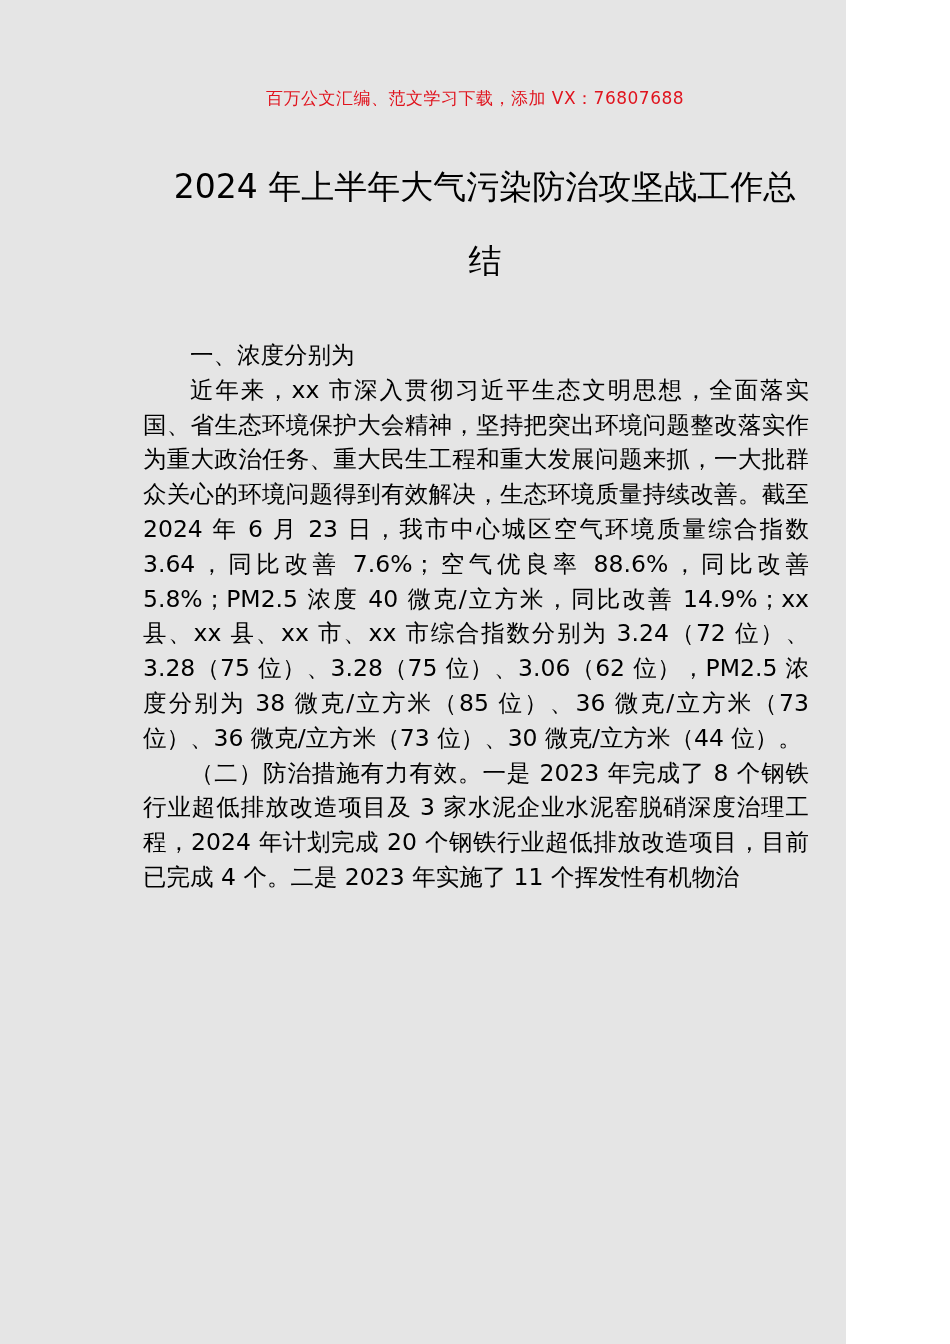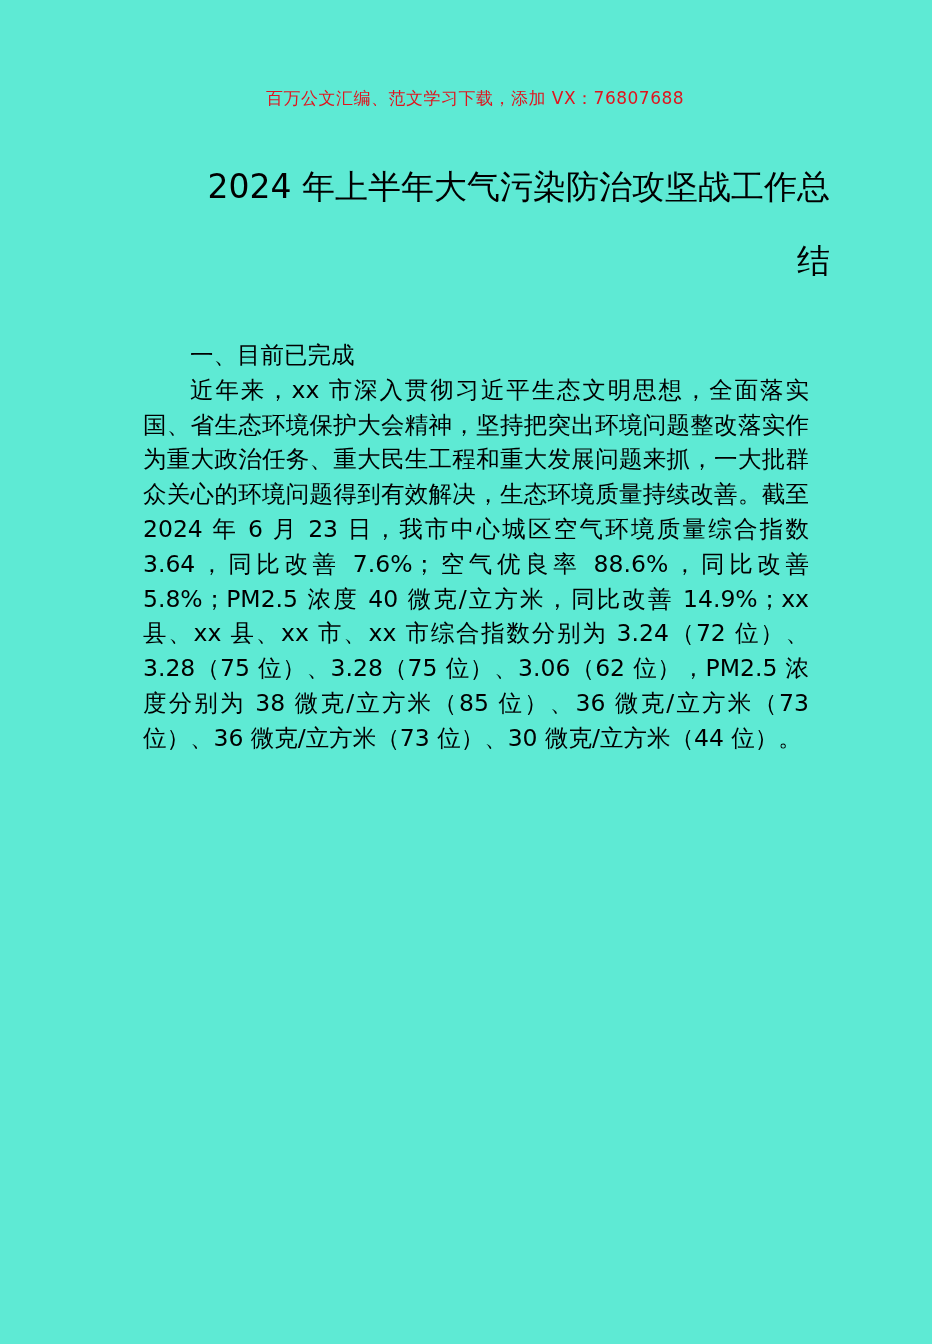--- a/index.html
+++ b/index.html
@@ -12,41 +12,41 @@
       height: 1344px;
       position: relative;
       overflow: hidden;
       font-family: "DejaVu Sans", "Liberation Sans", sans-serif;
       color: #000000;
     }
     .page {
       position: absolute;
       left: 0;
       top: 0;
-      width: 932px;
+      width: 846px;
       height: 1344px;
-      background: #5eead4;
+      background: #e5e5e5;
     }
     .header-note {
       position: absolute;
       top: 84px;
       left: 0;
       width: 950px;
       text-align: center;
       font-size: 17px;
       line-height: 28px;
       color: #e0141e;
       letter-spacing: 0.5px;
     }
     .doc-title {
       position: absolute;
       top: 150px;
       left: 140px;
       width: 690px;
-      text-align: right;
+      text-align: center;
       font-size: 33px;
       line-height: 74px;
       color: #000;
       font-weight: normal;
       margin: 0;
     }
     .body-text {
       position: absolute;
       top: 338px;
       left: 143px;
@@ -67,17 +67,18 @@
 <div class="page">
 
   <div class="header-note">百万公文汇编、范文学习下载，添加 VX：76807688</div>
 
   <h1 class="doc-title">
     <span>2024 年上半年大气污染防治攻坚战工作总</span><br>
     <span>结</span>
   </h1>
 
   <div class="body-text">
-    <p>一、目前已完成</p>
+    <p>一、浓度分别为</p>
     <p>近年来，xx 市深入贯彻习近平生态文明思想，全面落实国、省生态环境保护大会精神，坚持把突出环境问题整改落实作为重大政治任务、重大民生工程和重大发展问题来抓，一大批群众关心的环境问题得到有效解决，生态环境质量持续改善。截至 2024 年 6 月 23 日，我市中心城区空气环境质量综合指数 3.64，同比改善 7.6%；空气优良率 88.6%，同比改善 5.8%；PM2.5 浓度 40 微克/立方米，同比改善 14.9%；xx 县、xx 县、xx 市、xx 市综合指数分别为 3.24（72 位）、3.28（75 位）、3.28（75 位）、3.06（62 位），PM2.5 浓度分别为 38 微克/立方米（85 位）、36 微克/立方米（73 位）、36 微克/立方米（73 位）、30 微克/立方米（44 位）。</p>
+    <p>（二）防治措施有力有效。一是 2023 年完成了 8 个钢铁行业超低排放改造项目及 3 家水泥企业水泥窑脱硝深度治理工程，2024 年计划完成 20 个钢铁行业超低排放改造项目，目前已完成 4 个。二是 2023 年实施了 11 个挥发性有机物治</p>
   </div>
 
 </div>
 
 </body></html>

